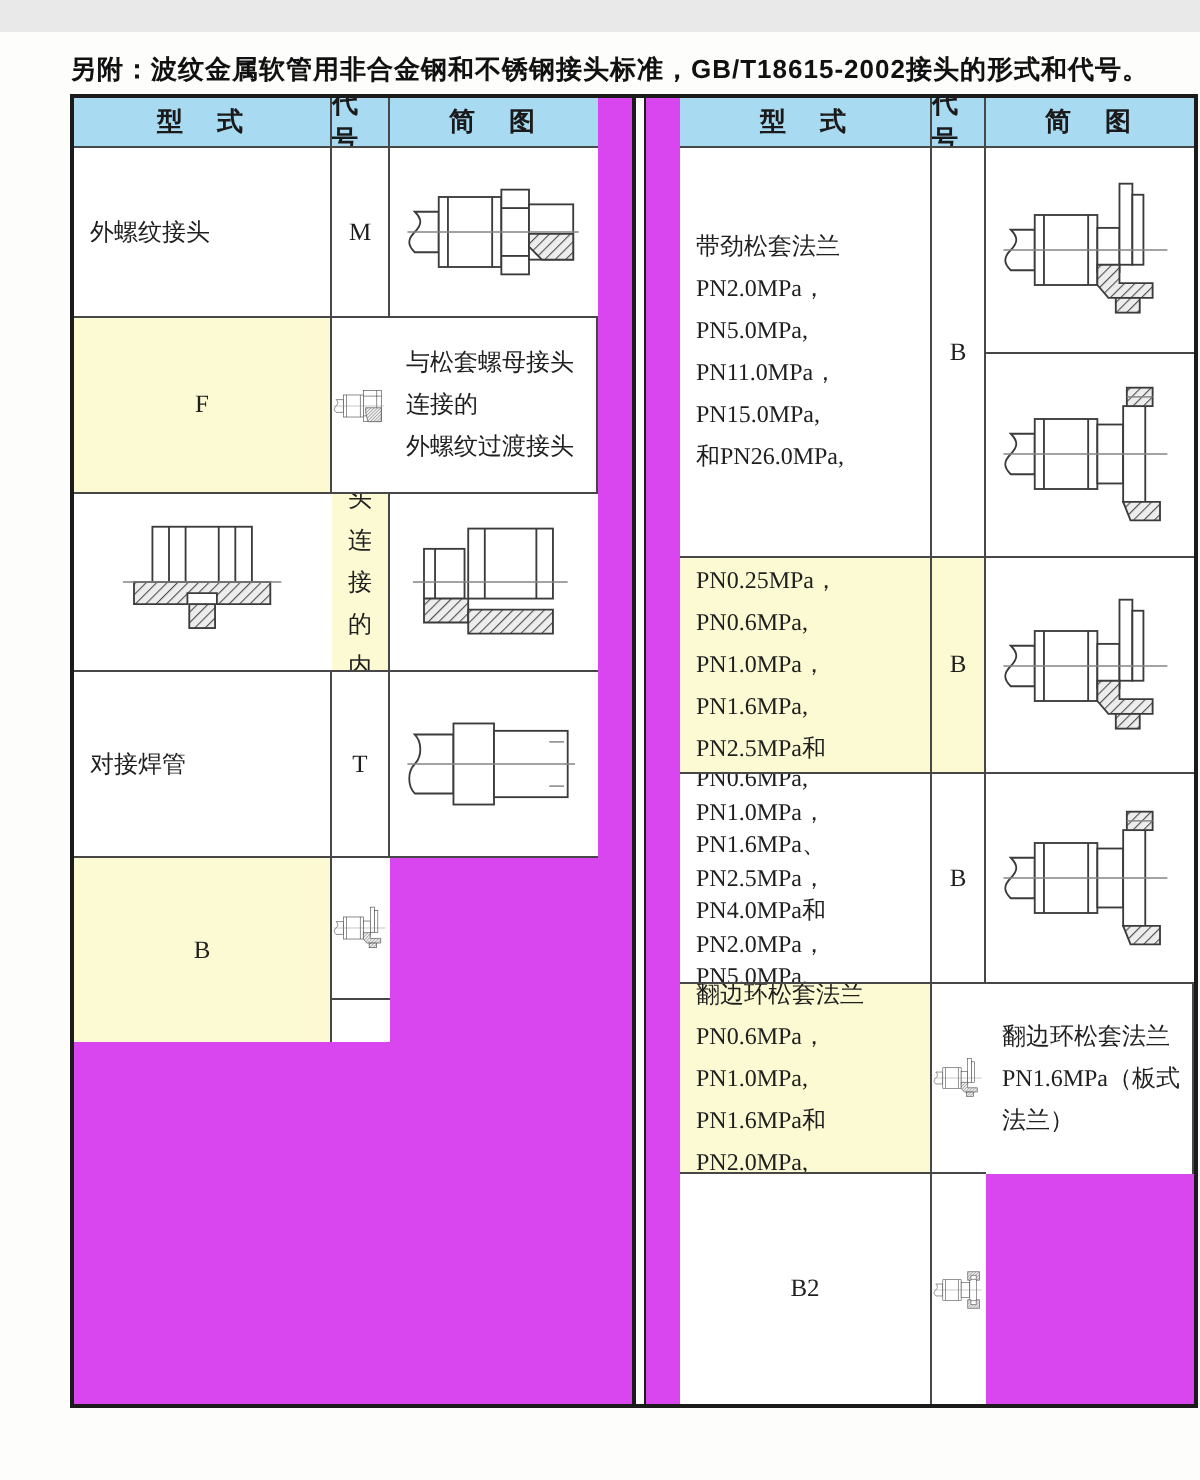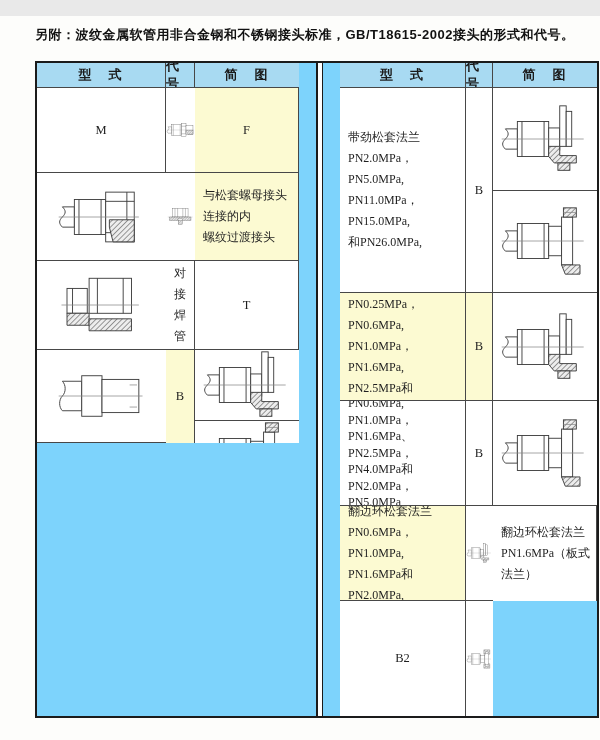--- a/index.html
+++ b/index.html
@@ -16,22 +16,22 @@
     background:var(--page-bg);
     font-family:"Liberation Serif","DejaVu Serif",serif;
     color:#222;overflow:hidden;
   }
   .doc-title{
     position:absolute;left:35px;top:10px;width:540px;
     font-family:"Liberation Sans","DejaVu Sans",sans-serif;
     font-weight:bold;font-size:13px;letter-spacing:0.5px;color:#111;
   }
   .gbtable{
-    position:absolute;left:35px;top:45px;
-    display:flex;border:2px solid var(--outer);background:#7dd3fc;gap:17px;
+    position:absolute;left:35px;top:31px;
+    display:flex;border:2px solid var(--outer);background:#d946ef;gap:17px;
   }
   .half-left{
     display:grid;
     grid-template-columns:129px 29px 104px;
     grid-template-rows:25px 85px 88px 89px 93px 92px 181px;
   }
   .half-right{
     display:grid;
     grid-template-columns:126px 27px 104px;
     grid-template-rows:25px 205px 108px 105px 95px 115px;
@@ -172,34 +172,37 @@
 
   <div class="doc-title">另附：波纹金属软管用非合金钢和不锈钢接头标准，GB/T18615-2002接头的形式和代号。</div>
 
   <div class="gbtable">
 
     <div class="half-left">
       <div class="c th">型　式</div>
       <div class="c th">代号</div>
       <div class="c th ce">简　图</div>
 
+      <div class="c tcell">外螺纹接头</div>
       <div class="c ccell">M</div>
       <div class="c ce dcell">
         <svg class="diag" viewBox="0 0 100 76">
             <use href="#d-male-thread"></use>
           </svg>
       </div>
 
       <div class="c ccell hl">F</div>
       <div class="c ce dcell">
         <svg class="diag" viewBox="0 0 100 76">
             <use href="#d-union-nut"></use>
           </svg>
       </div>
 
+      <div class="c tcell">与松套螺母接头连接的
+外螺纹过渡接头</div>
       <div class="c ce dcell">
         <svg class="diag" viewBox="0 0 100 76">
             <use href="#d-adapter-mm"></use>
           </svg>
       </div>
 
       <div class="c tcell hl">与松套螺母接头连接的内
 螺纹过渡接头</div>
       <div class="c ce dcell">
         <svg class="diag" viewBox="0 0 100 76">

